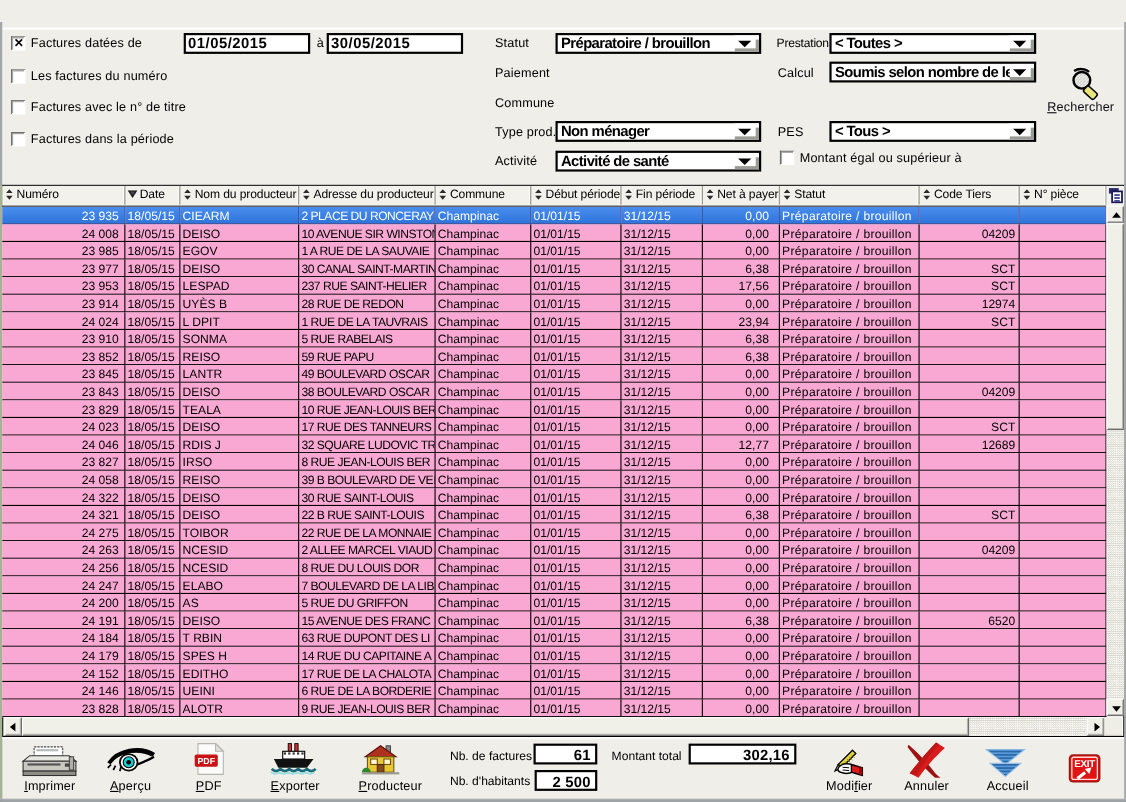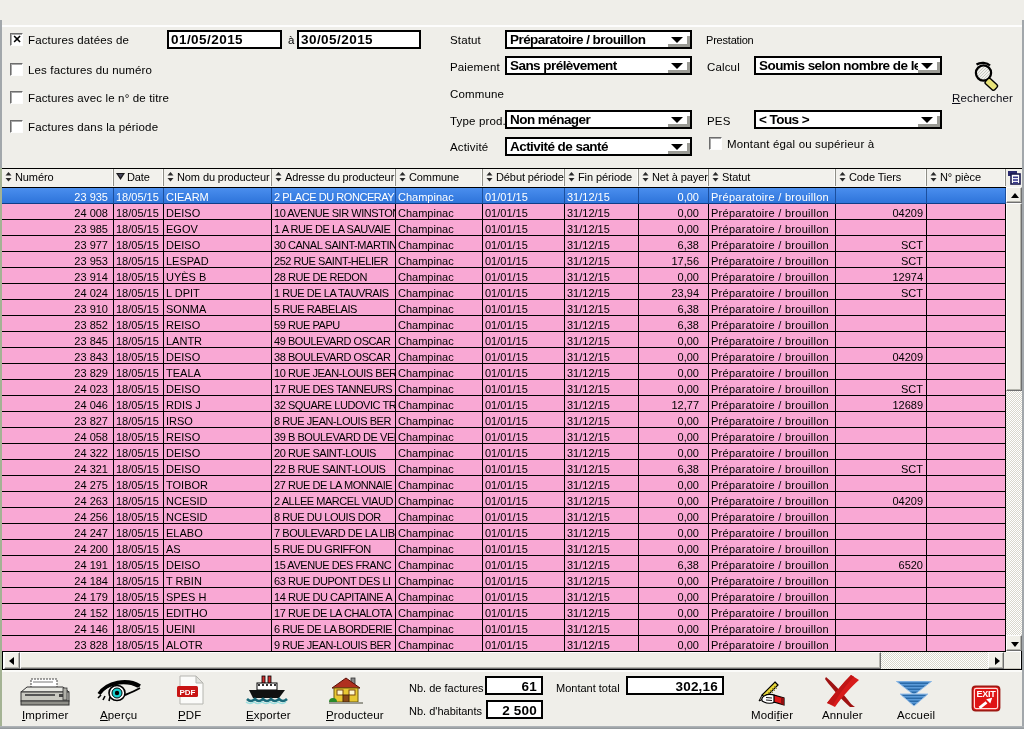--- a/index.html
+++ b/index.html
@@ -125,43 +125,43 @@
   <div class="lbl" style="left:28px;top:121px">Factures dans la période</div>
 
   <div class="lbl" style="left:450px;top:34px">Statut</div>
   <div class="combo" style="left:505px;top:30px;width:187px;height:19px">
       <span class="tx">Préparatoire / brouillon</span>
       <i class="arr"></i>
       <i class="shb"></i>
       <i class="shr"></i>
     </div>
   <div class="lbl" style="left:450px;top:61px">Paiement</div>
-  <div class="combo" style="left:505px;top:56px;width:187px;height:19px">
-      <span class="tx">Sans prélèvement</span>
-      <i class="arr"></i>
-      <i class="shb"></i>
-      <i class="shr"></i>
-    </div>
   <div class="lbl" style="left:450px;top:88px">Commune</div>
   <div class="lbl" style="left:450px;top:115px">Type prod.</div>
   <div class="combo" style="left:505px;top:110px;width:187px;height:19px">
       <span class="tx">Non ménager</span>
       <i class="arr"></i>
       <i class="shb"></i>
       <i class="shr"></i>
     </div>
   <div class="lbl" style="left:450px;top:141px">Activité</div>
   <div class="combo" style="left:505px;top:137px;width:187px;height:19px">
       <span class="tx">Activité de santé</span>
       <i class="arr"></i>
       <i class="shb"></i>
       <i class="shr"></i>
     </div>
 
   <div class="lbl" style="left:706px;top:34px;font-size:11px;letter-spacing:-0.2px">Prestation</div>
+  <div class="combo" style="left:754px;top:30px;width:188px;height:19px">
+      <span class="tx">&lt; Toutes &gt;</span>
+      <i class="arr"></i>
+      <i class="shb"></i>
+      <i class="shr"></i>
+    </div>
   <div class="lbl" style="left:707px;top:61px">Calcul</div>
   <div class="combo" style="left:754px;top:56px;width:188px;height:19px">
       <span class="tx">Soumis selon nombre de levées</span>
       <i class="arr"></i>
       <i class="shb"></i>
       <i class="shr"></i>
     </div>
   <div class="lbl" style="left:707px;top:115px">PES</div>
   <div class="combo" style="left:754px;top:110px;width:188px;height:19px">
       <span class="tx">&lt; Tous &gt;</span>
@@ -326,21 +326,21 @@
         <div class="c l" style="left:563px;width:74px">31/12/15</div>
         <div class="c r net" style="left:637px;width:70px">6,38</div>
         <div class="c l st" style="left:707px;width:127px">Préparatoire / brouillon</div>
         <div class="c r ct" style="left:834px;width:91px">SCT</div>
         <div class="c l" style="left:925px;width:79px"></div>
       </div>
 <div class="row">
         <div class="c r num" style="left:0px;width:112px">23 953</div>
         <div class="c l" style="left:112px;width:50px">18/05/15</div>
         <div class="c l" style="left:162px;width:108px">LESPAD</div>
-        <div class="c l adr" style="left:270px;width:124px">252 RUE SAINT-HELIER</div>
+        <div class="c l adr" style="left:270px;width:124px">237 RUE SAINT-HELIER</div>
         <div class="c l" style="left:394px;width:87px">Champinac</div>
         <div class="c l" style="left:481px;width:82px">01/01/15</div>
         <div class="c l" style="left:563px;width:74px">31/12/15</div>
         <div class="c r net" style="left:637px;width:70px">17,56</div>
         <div class="c l st" style="left:707px;width:127px">Préparatoire / brouillon</div>
         <div class="c r ct" style="left:834px;width:91px">SCT</div>
         <div class="c l" style="left:925px;width:79px"></div>
       </div>
 <div class="row">
         <div class="c r num" style="left:0px;width:112px">23 914</div>
@@ -482,21 +482,21 @@
         <div class="c l" style="left:563px;width:74px">31/12/15</div>
         <div class="c r net" style="left:637px;width:70px">0,00</div>
         <div class="c l st" style="left:707px;width:127px">Préparatoire / brouillon</div>
         <div class="c r ct" style="left:834px;width:91px"></div>
         <div class="c l" style="left:925px;width:79px"></div>
       </div>
 <div class="row">
         <div class="c r num" style="left:0px;width:112px">24 322</div>
         <div class="c l" style="left:112px;width:50px">18/05/15</div>
         <div class="c l" style="left:162px;width:108px">DEISO</div>
-        <div class="c l adr" style="left:270px;width:124px">20 RUE SAINT-LOUIS</div>
+        <div class="c l adr" style="left:270px;width:124px">30 RUE SAINT-LOUIS</div>
         <div class="c l" style="left:394px;width:87px">Champinac</div>
         <div class="c l" style="left:481px;width:82px">01/01/15</div>
         <div class="c l" style="left:563px;width:74px">31/12/15</div>
         <div class="c r net" style="left:637px;width:70px">0,00</div>
         <div class="c l st" style="left:707px;width:127px">Préparatoire / brouillon</div>
         <div class="c r ct" style="left:834px;width:91px"></div>
         <div class="c l" style="left:925px;width:79px"></div>
       </div>
 <div class="row">
         <div class="c r num" style="left:0px;width:112px">24 321</div>
@@ -508,21 +508,21 @@
         <div class="c l" style="left:563px;width:74px">31/12/15</div>
         <div class="c r net" style="left:637px;width:70px">6,38</div>
         <div class="c l st" style="left:707px;width:127px">Préparatoire / brouillon</div>
         <div class="c r ct" style="left:834px;width:91px">SCT</div>
         <div class="c l" style="left:925px;width:79px"></div>
       </div>
 <div class="row">
         <div class="c r num" style="left:0px;width:112px">24 275</div>
         <div class="c l" style="left:112px;width:50px">18/05/15</div>
         <div class="c l" style="left:162px;width:108px">TOIBOR</div>
-        <div class="c l adr" style="left:270px;width:124px">27 RUE DE LA MONNAIE</div>
+        <div class="c l adr" style="left:270px;width:124px">22 RUE DE LA MONNAIE</div>
         <div class="c l" style="left:394px;width:87px">Champinac</div>
         <div class="c l" style="left:481px;width:82px">01/01/15</div>
         <div class="c l" style="left:563px;width:74px">31/12/15</div>
         <div class="c r net" style="left:637px;width:70px">0,00</div>
         <div class="c l st" style="left:707px;width:127px">Préparatoire / brouillon</div>
         <div class="c r ct" style="left:834px;width:91px"></div>
         <div class="c l" style="left:925px;width:79px"></div>
       </div>
 <div class="row">
         <div class="c r num" style="left:0px;width:112px">24 263</div>

